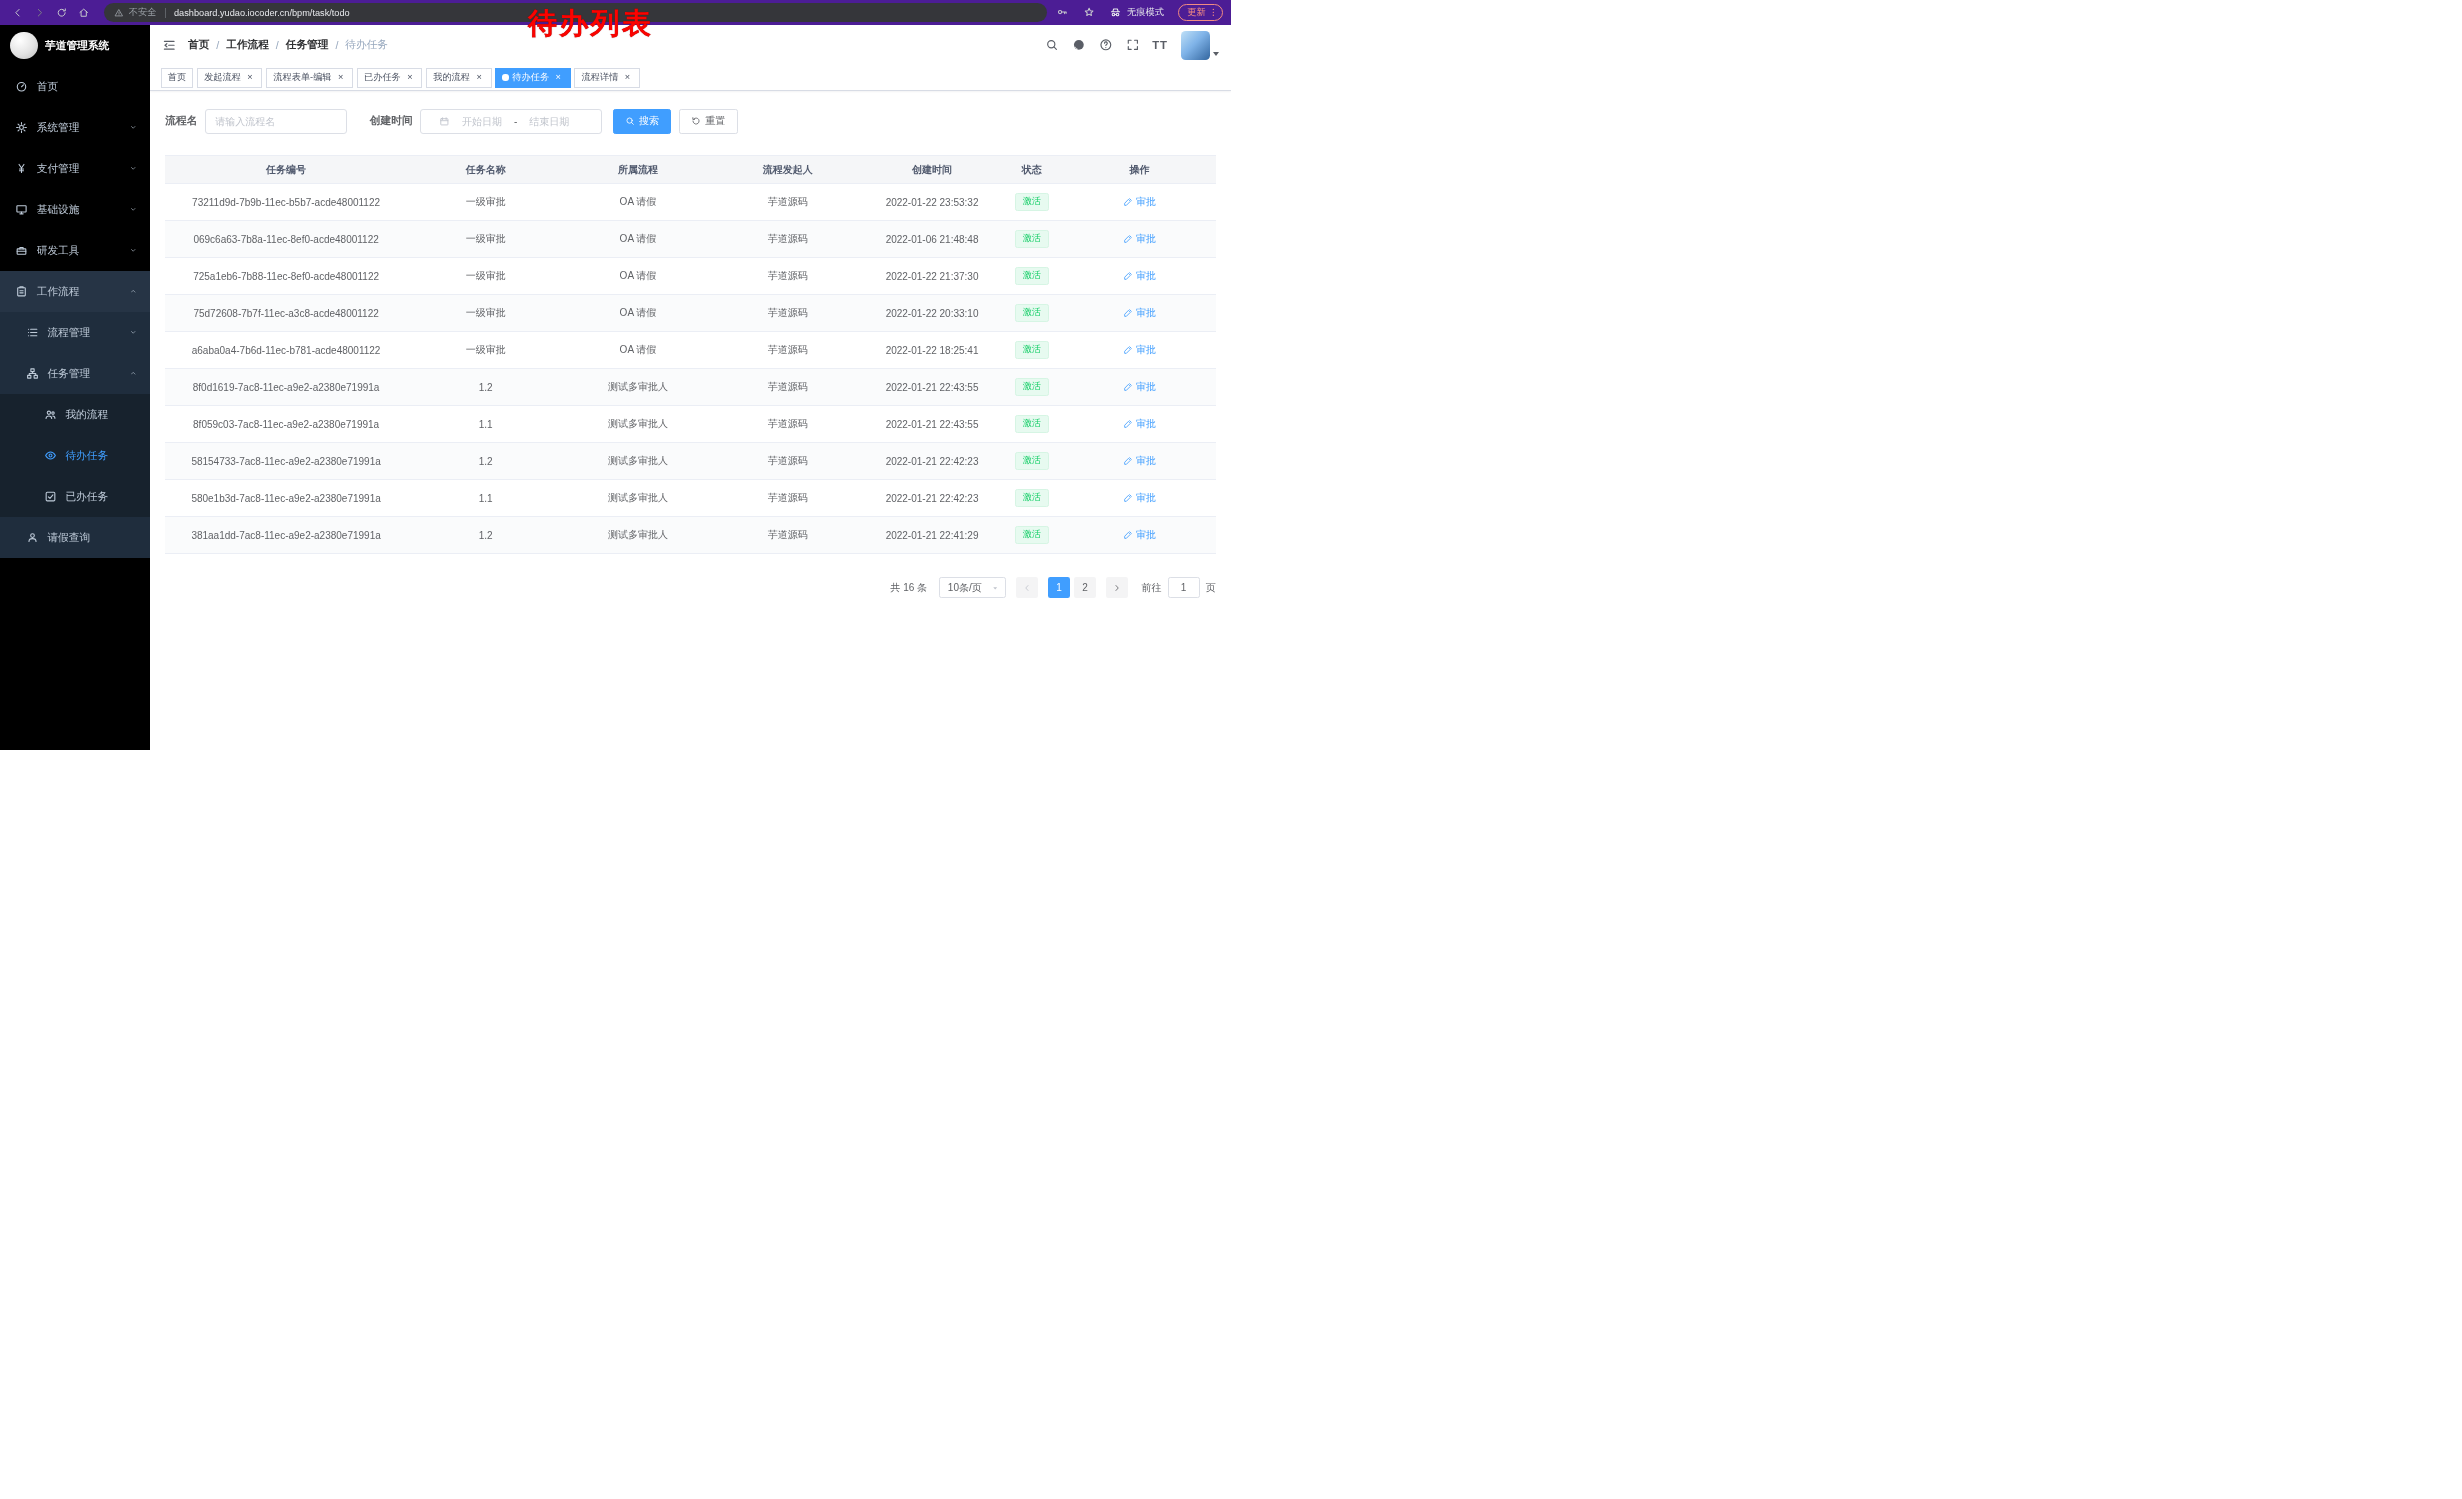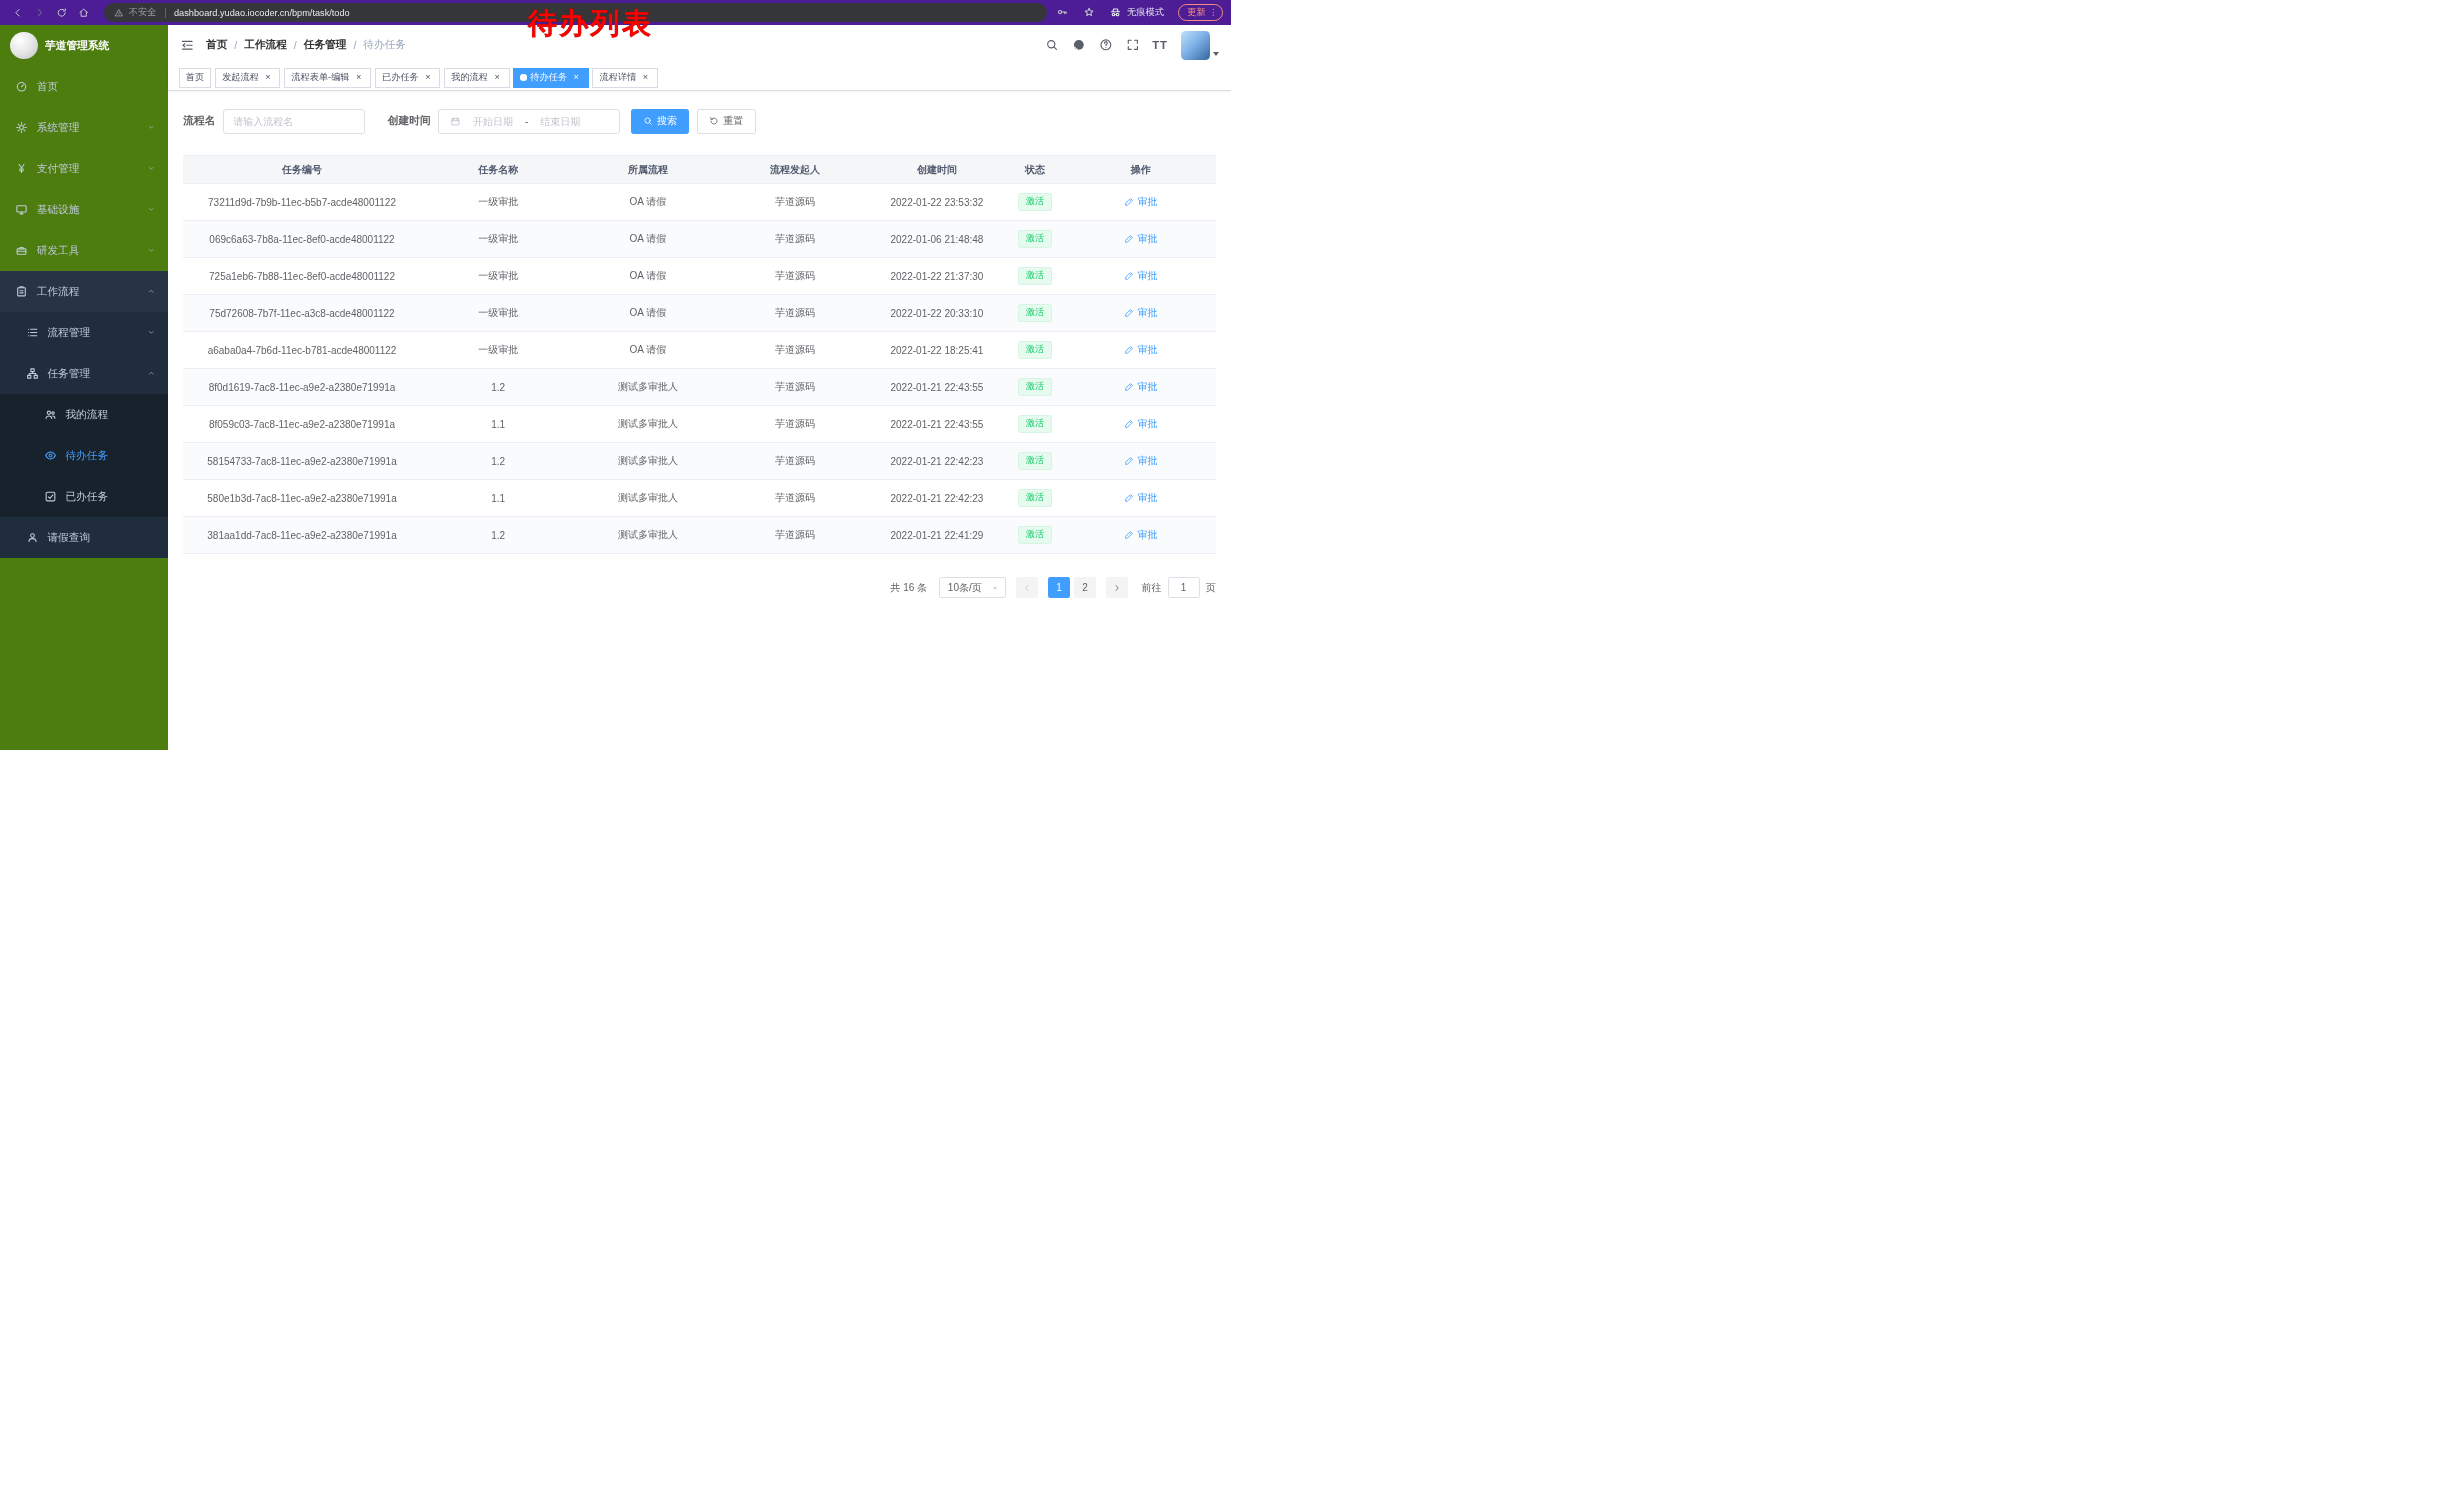--- a/index.html
+++ b/index.html
@@ -21,21 +21,21 @@
   .incog{display:flex;align-items:center;gap:5.3px;color:#e8eaed;font-size:9.2px}
   .incog .ric svg{width:13px;height:13px}
   .update{height:17.5px;border:1.1px solid #f28b82;border-radius:9.2px;color:#f28b82;display:flex;align-items:center;gap:2.3px;padding:0 3.8px 0 8.4px;font-size:9.2px;cursor:pointer}
   .update svg{width:10.7px;height:10.7px}
 
   
   .annotation{position:absolute;left:528px;top:3.8px;z-index:99;font-size:29px;font-weight:800;letter-spacing:2.3px;color:#fb0300;text-shadow:0 0 0.8px #7a0000;pointer-events:none}
 
   
   .app{display:flex;height:725px}
-  .sidebar{width:168px;flex-shrink:0;background:#4d7c0f;color:#bfcbd9;overflow:hidden}
+  .sidebar{width:150px;flex-shrink:0;background:#000000;color:#bfcbd9;overflow:hidden}
   .logo{height:41px;display:flex;align-items:center;gap:7.6px;padding-left:10px}
   .logo-img{width:27.5px;height:27.5px;border-radius:50%;background:radial-gradient(circle at 35% 30%,#ffffff,#e3e3e3 55%,#bdbdbd);flex-shrink:0}
   .logo-title{color:#fff;font-size:10.7px;font-weight:700}
   .menu-item{height:41px;display:flex;align-items:center;gap:8.4px;font-size:10.7px;cursor:pointer;padding-right:12.2px}
   .menu-item.lv1{padding-left:15.3px}
   .menu-item.lv1.highlight{background:#263445}
   .menu-item.lv2{padding-left:26px;background:#1f2d3d}
   .menu-item.lv3{padding-left:44px;background:#17222d}
   .menu-item.active{color:#409eff}
   .mi-ico svg{width:13px;height:13px}
@@ -68,21 +68,21 @@
   .tag.active .dot{display:inline-block}
   .tag .x{width:10.7px;height:10.7px;line-height:10px;text-align:center;border-radius:50%;font-size:9.2px}
 
   
   .content{padding:18.3px 15.3px 0;flex:1}
   .filters{display:flex;align-items:center;gap:7.6px;font-size:10.7px;margin-bottom:21.4px}
   .flabel{color:#606266;font-weight:700}
   .flabel.gap{margin-left:15.3px}
   .finput{width:142px;height:24.4px;border:0.8px solid #dcdfe6;border-radius:3.1px;padding:0 9.2px;font-size:10px;color:#606266;outline:none;font-family:inherit}
   .finput::placeholder{color:#c0c4cc}
-  .daterange{width:182px;height:24.4px;border:0.8px solid #dcdfe6;border-radius:3.1px;display:flex;align-items:center;padding:0 11px;gap:1.5px;color:#c0c4cc}
+  .daterange{width:182px;height:24.4px;border:0.8px solid #dcdfe6;border-radius:3.1px;display:flex;align-items:center;padding:0 18px;gap:1.5px;color:#c0c4cc}
   .dr-ico{color:#c0c4cc}
   .dr-ico svg{width:10.7px;height:10.7px}
   .dr-input{border:none;outline:none;width:61px;text-align:center;font-size:10px;color:#606266;font-family:inherit;background:transparent}
   .dr-input::placeholder{color:#c0c4cc}
   .dr-sep{color:#606266;font-size:10px}
   .btn{height:24.4px;border-radius:2.3px;display:inline-flex;align-items:center;gap:3.8px;padding:0 11.4px;font-size:10px;cursor:pointer;border:0.8px solid #dcdfe6;background:#fff;color:#606266;font-family:inherit}
   .btn.primary{background:#409eff;border-color:#409eff;color:#fff;margin-left:3.1px}
   .btn svg{width:10px;height:10px}
 
   table{width:100%;border-collapse:collapse;table-layout:fixed;font-size:10px;color:#606266}

